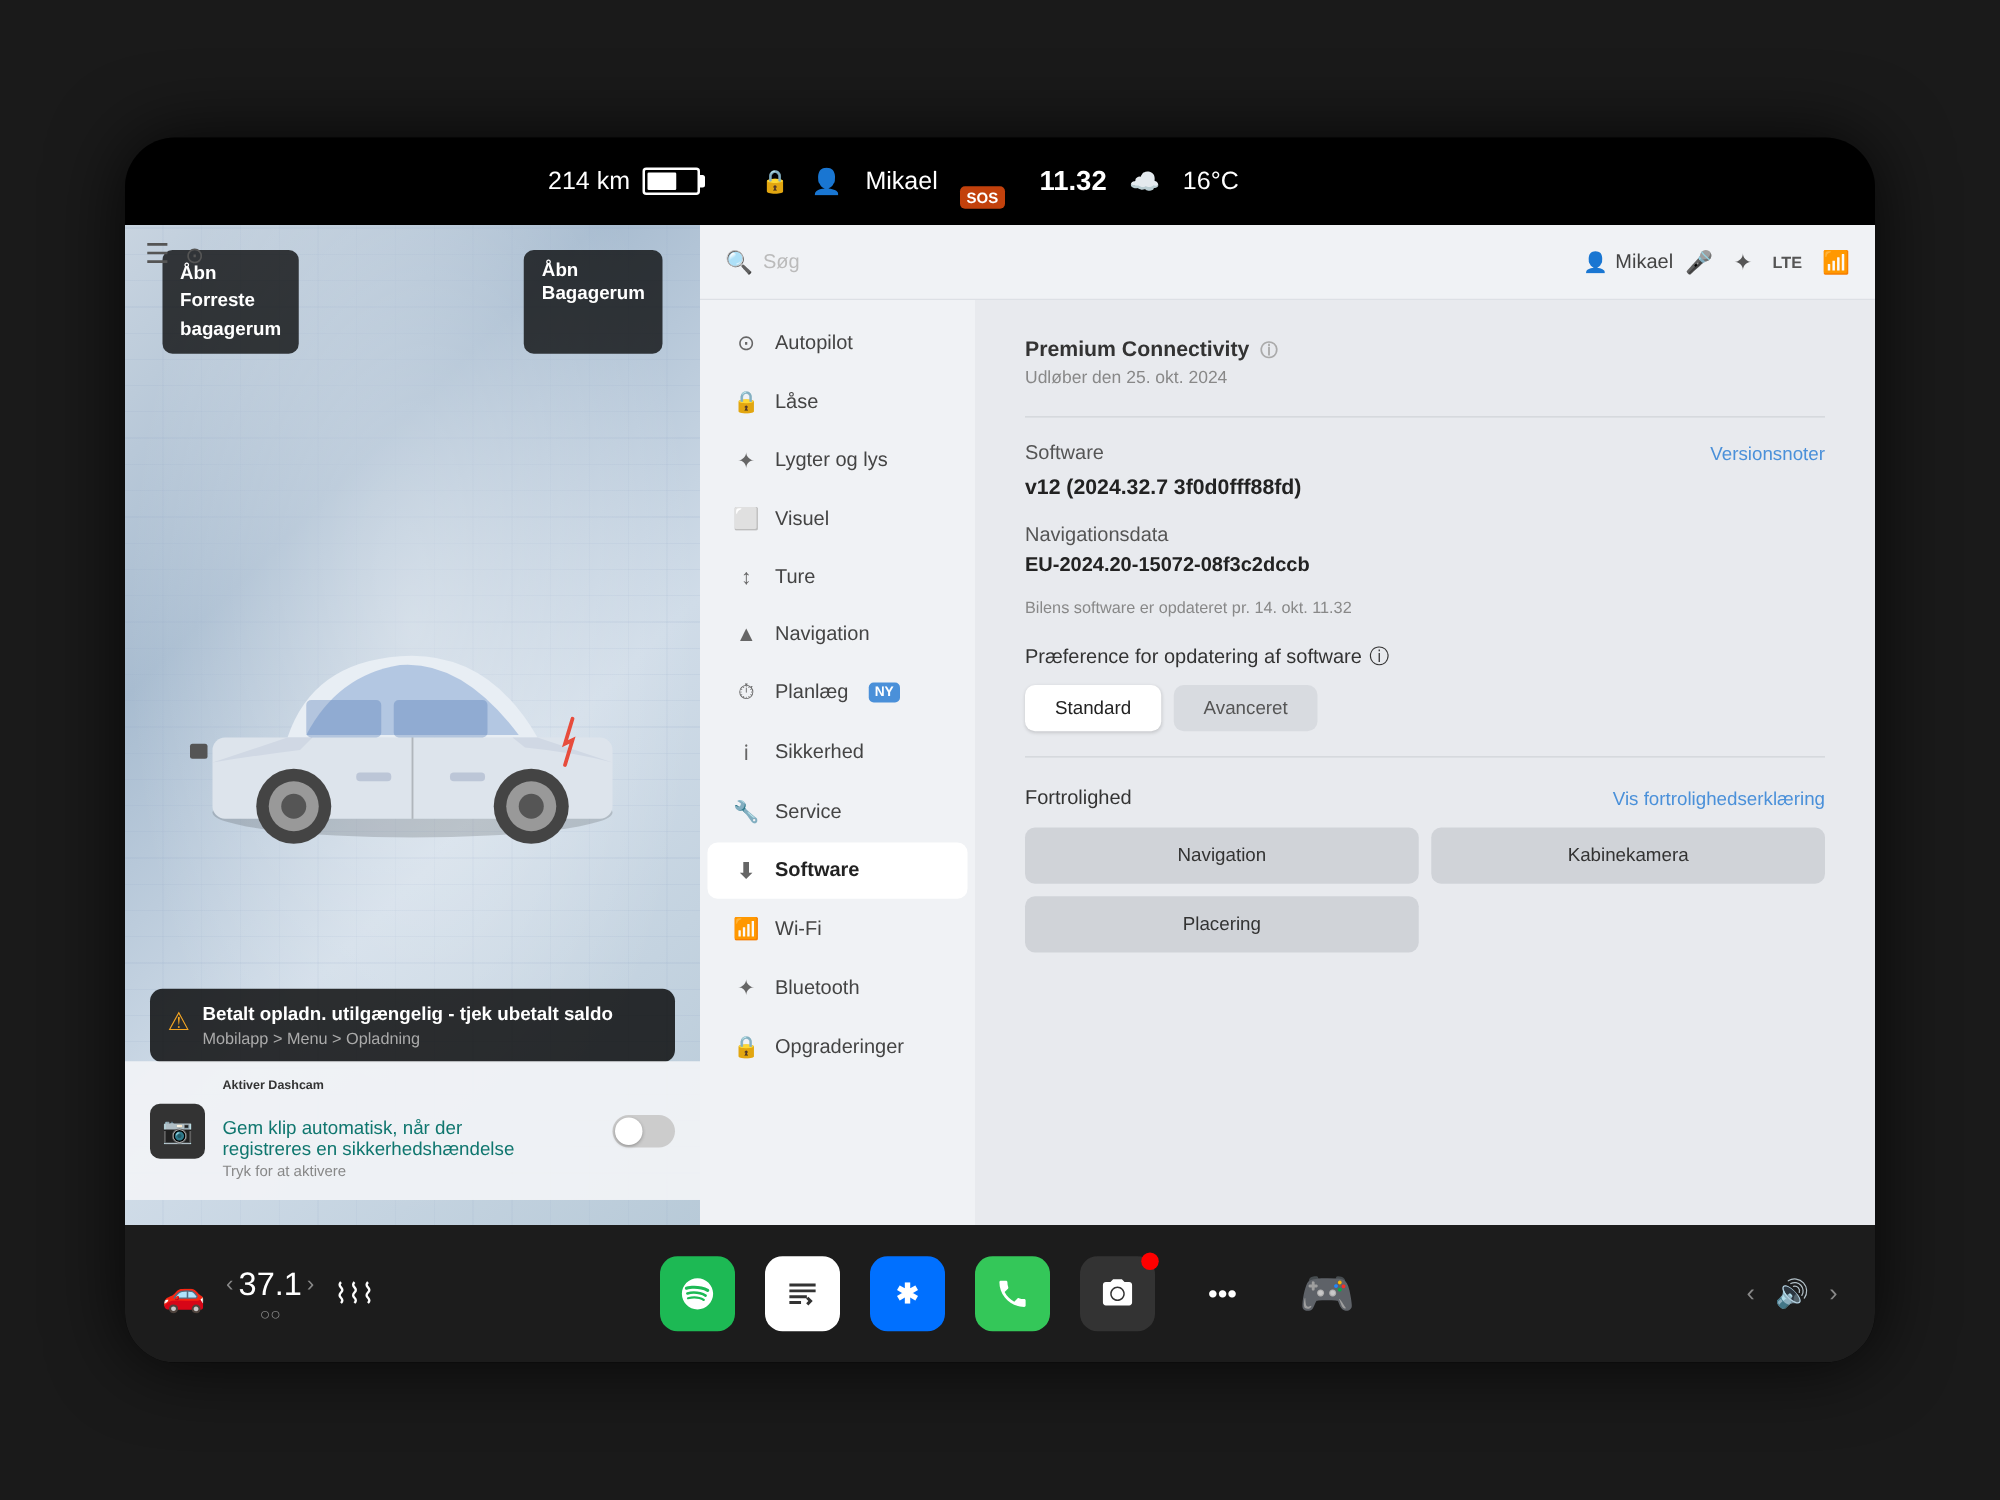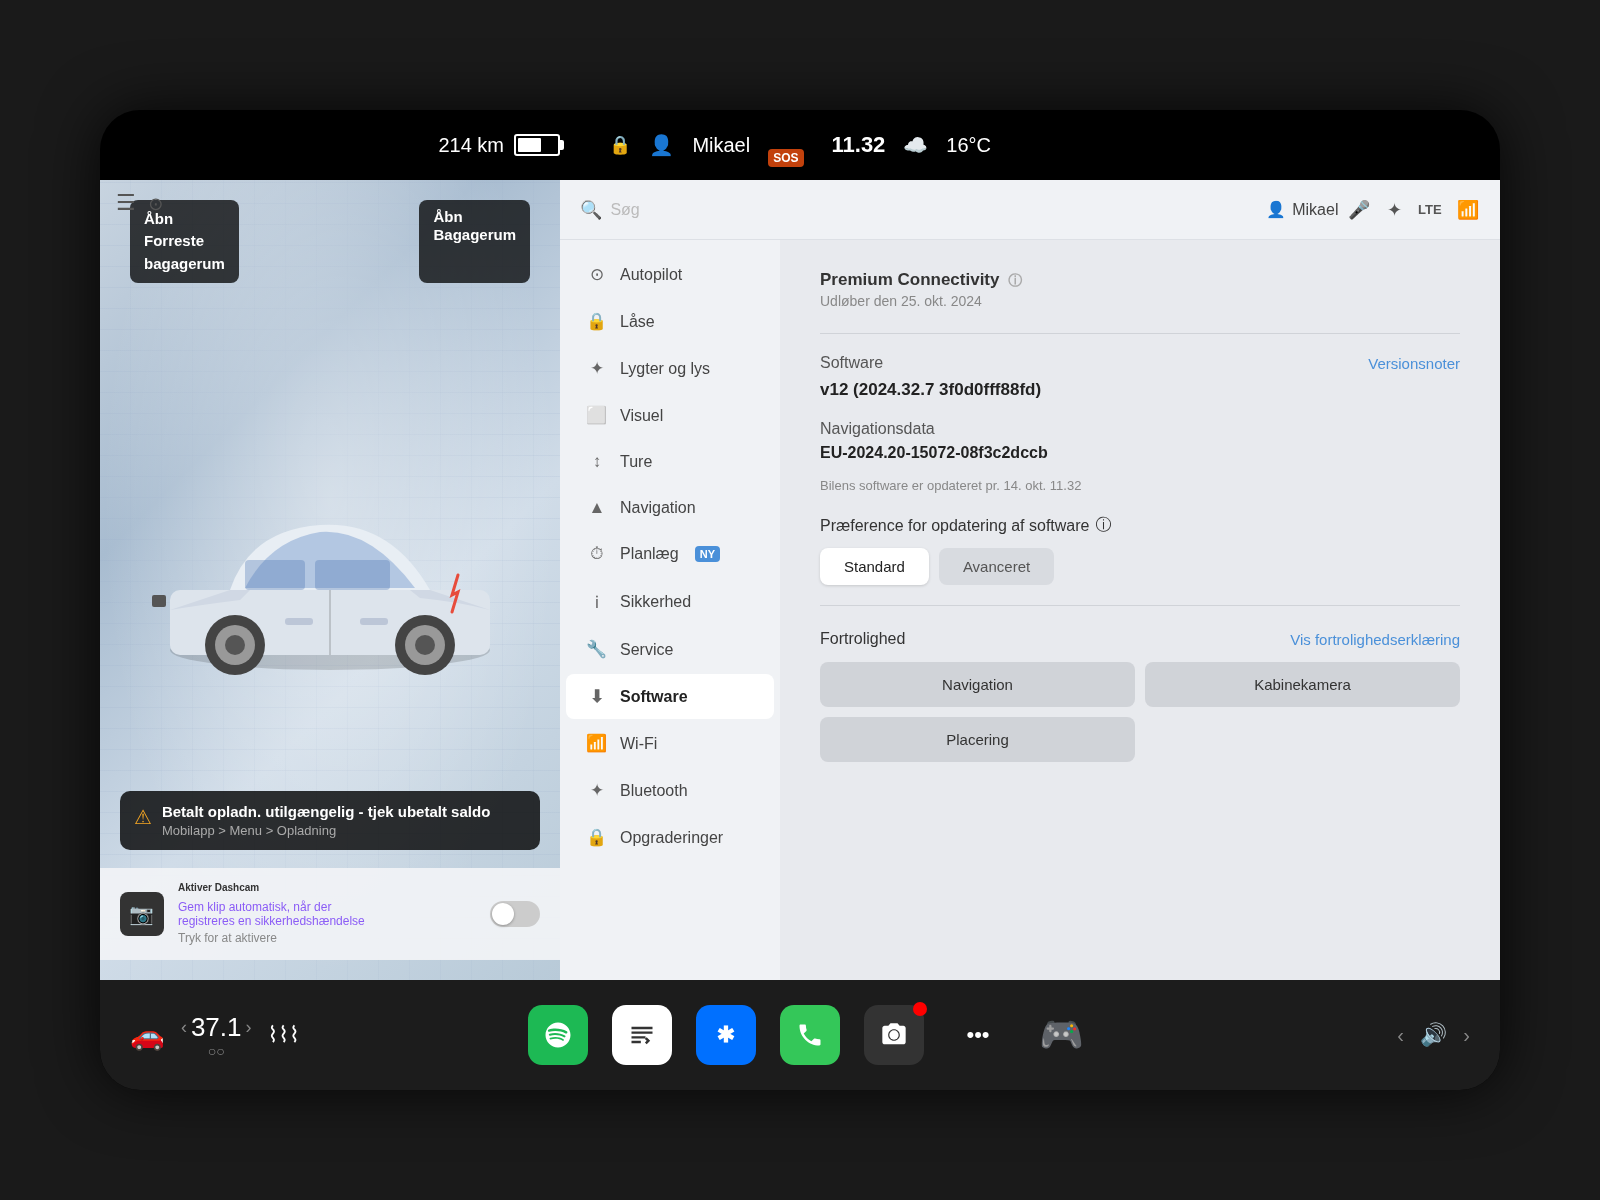--- a/index.html
+++ b/index.html
@@ -243,23 +243,23 @@
       flex: 1;
     }
 
     .dashcam-text strong {
       font-size: 10px;
       color: #333;
       display: block;
     }
 
     .dashcam-text p {
-      font-size: 12px;
-      color: #8b5cf6;
-      margin-top: 7px;
+      font-size: 15px;
+      color: #0f766e;
+      margin-top: 20px;
     }
 
     .dashcam-text small {
       font-size: 12px;
       color: #888;
       text-align: center;
     }
 
     .toggle {
       width: 50px;

